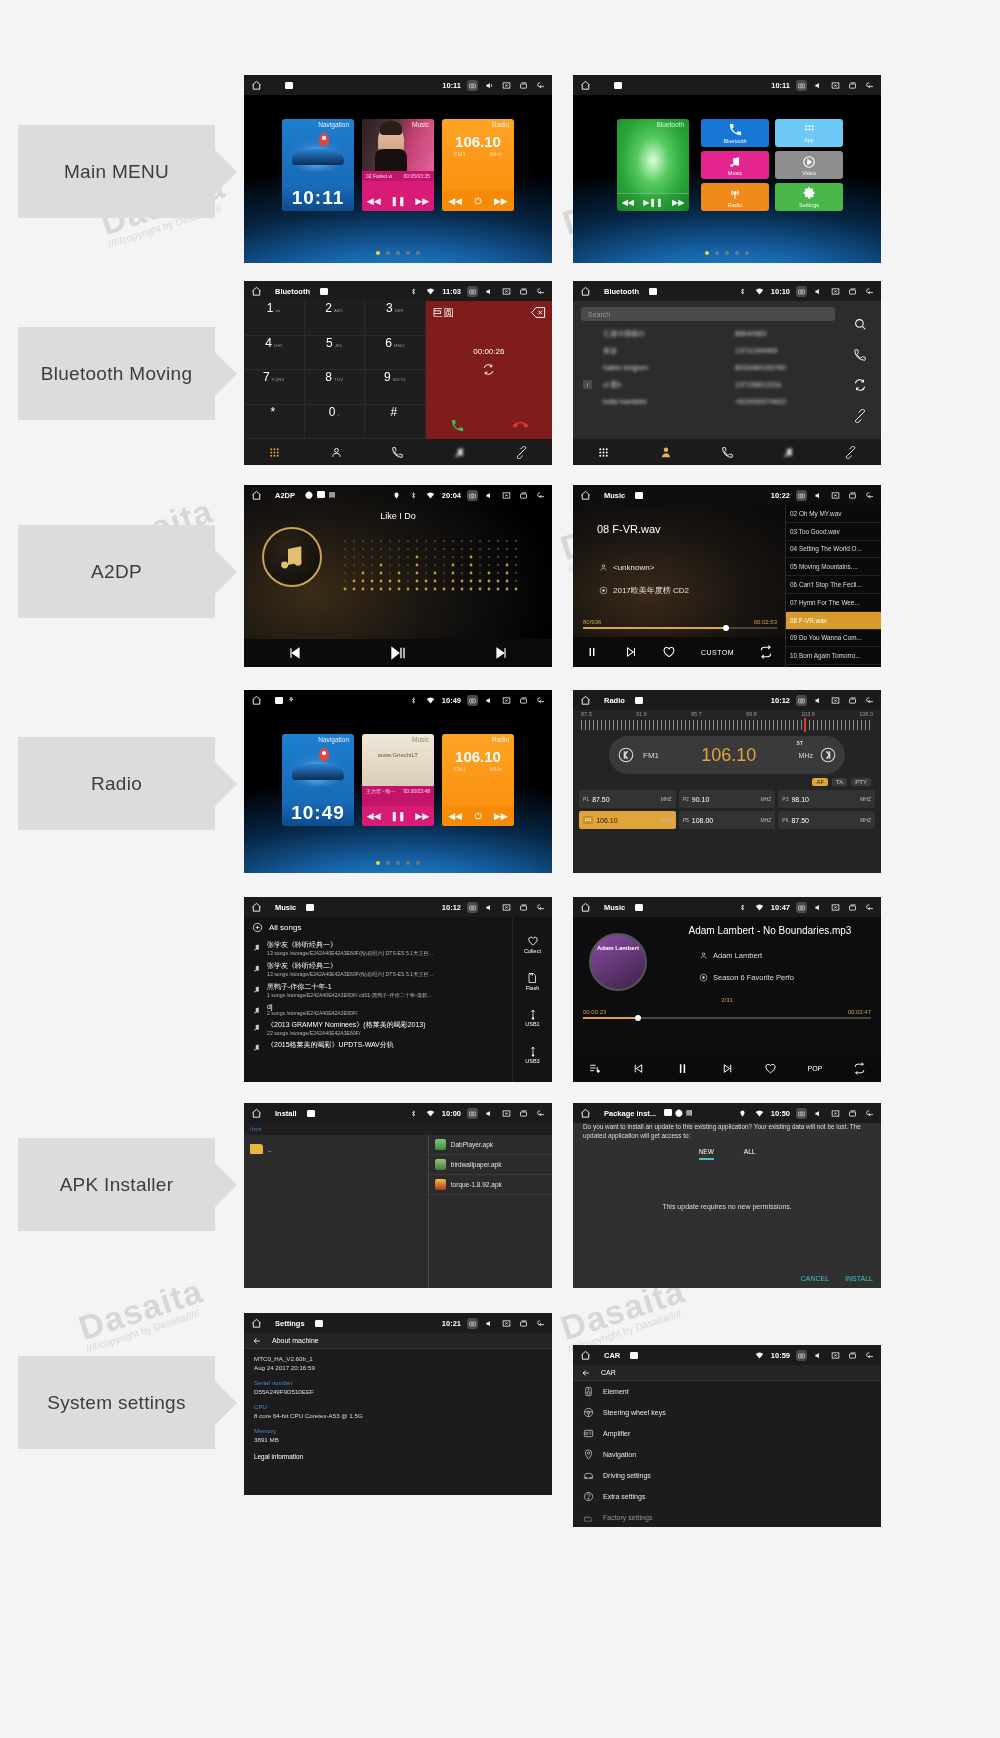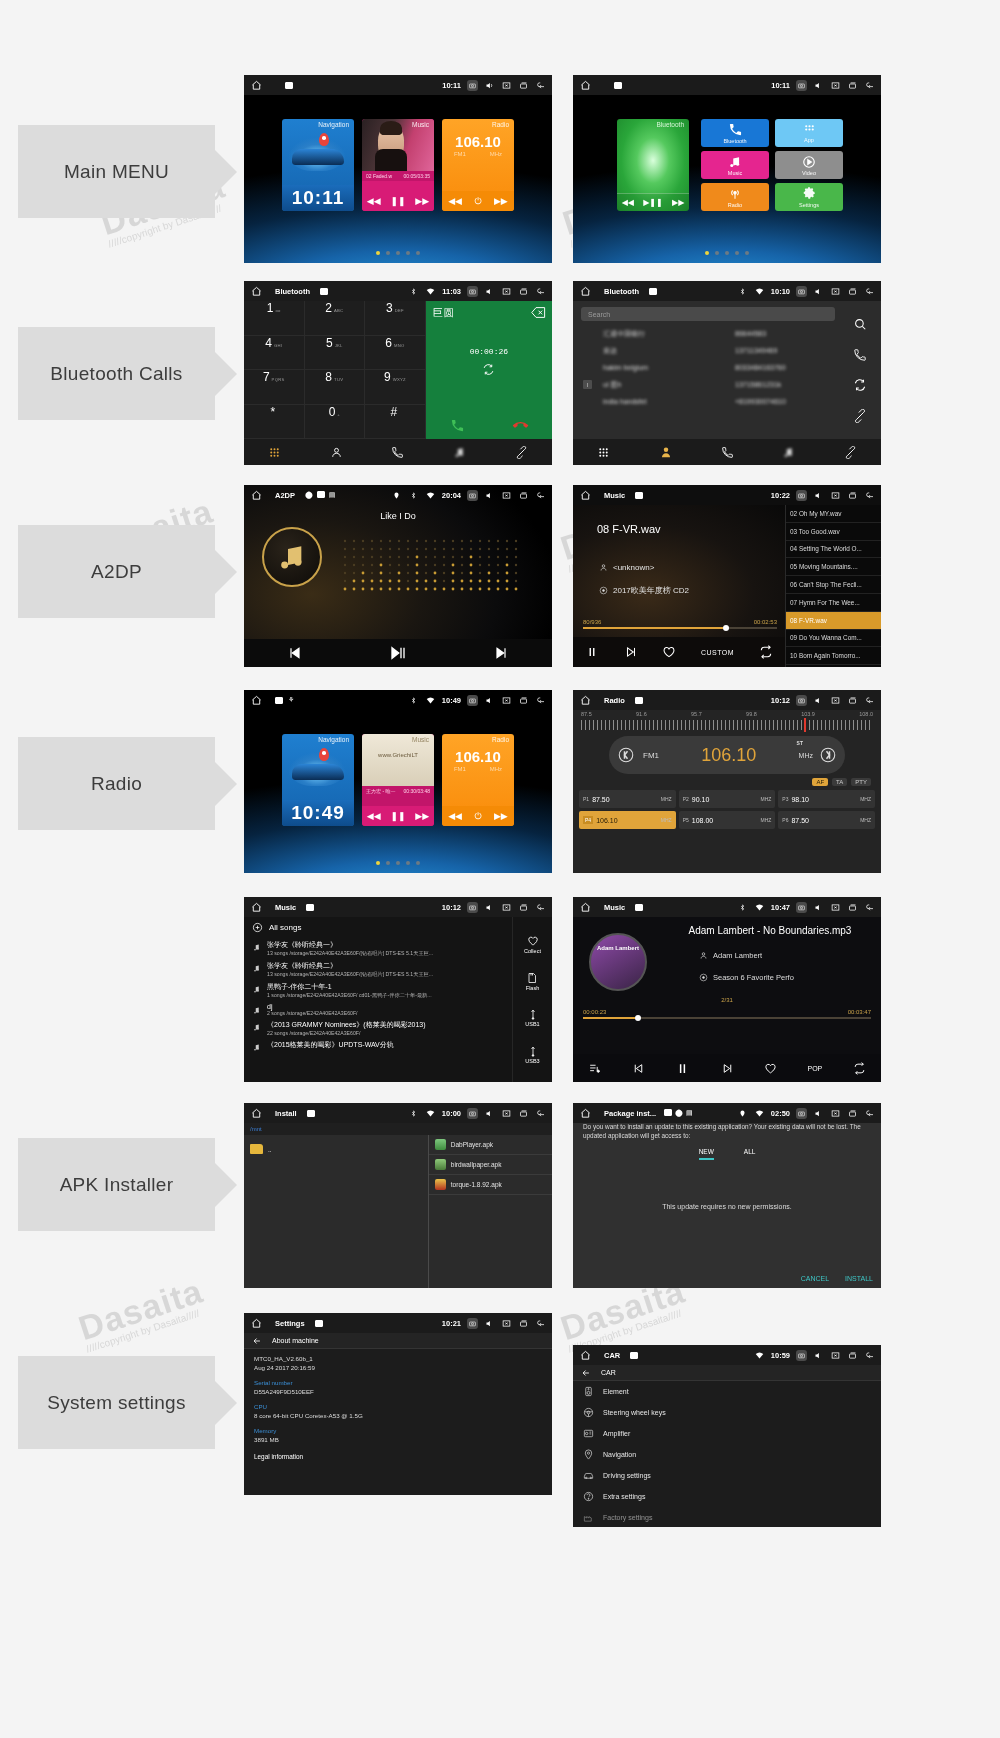--- a/index.html
+++ b/index.html
@@ -95,21 +95,21 @@
      display:flex;align-items:center;justify-content:space-around;color:#fff;font-size:8px;
      border-top:1px solid rgba(255,255,255,.25);}
 
   
   .dialer{ display:flex; height:calc(100% - 20px); }
   .keys{ width:59%; display:grid; grid-template-columns:repeat(3,1fr); grid-template-rows:repeat(4,1fr);
          background:#1e1e1e; }
   .key{ display:flex;align-items:baseline;justify-content:center; gap:2px; color:#fff;
         border-right:1px solid #2b2b2b;border-bottom:1px solid #2b2b2b; font-size:12px;}
   .key small{ font-size:4.2px; color:#9a9a9a; letter-spacing:.3px;}
-  .dpanel{ flex:1; background:#15803d; position:relative;font-family:Liberation Mono, monospace; }
+  .dpanel{ flex:1; background:#7f1d1d; position:relative; }
   .dnum{ position:absolute;top:5px;left:7px; color:#fff; font-size:10px; letter-spacing:1px;}
   .dback{ position:absolute;top:6px;right:6px; }
   .dtimer{ position:absolute;top:46px;left:0;right:0;text-align:center;color:#fff;font-size:8px;}
   .drefresh{ position:absolute;top:62px;left:0;right:0;display:flex;justify-content:center;}
   .dbtns{ position:absolute;bottom:0;left:0;right:0;height:28px;display:flex;}
   .dbtns div{ flex:1; display:flex;align-items:center;justify-content:center;}
   .navbar{ position:absolute;bottom:0;left:0;right:0;height:26px;background:#1b1b1b;
            display:flex;align-items:center;justify-content:space-around;}
 
   
@@ -259,21 +259,21 @@
   <div class="wm" style="left:560px;top:1290px">
     <b>Dasaita</b>
     <i>/////copyright by Dasaita/////</i>
   </div>
 
   <div class="label-box" style="top:125px;height:93px">
     <span>Main MENU</span>
     <span class="arrow"></span>
   </div>
   <div class="label-box" style="top:327px;height:93px">
-    <span>Bluetooth Calls</span>
+    <span>Bluetooth Moving</span>
     <span class="arrow"></span>
   </div>
   <div class="label-box" style="top:525px;height:93px">
     <span>A2DP</span>
     <span class="arrow"></span>
   </div>
   <div class="label-box" style="top:737px;height:93px">
     <span>Radio</span>
     <span class="arrow"></span>
   </div>
@@ -1815,21 +1815,21 @@
         <span class="ic">
           <svg width="7" height="9" viewBox="0 0 24 24" fill="#fff">
               <path d="M12 2a7 7 0 00-7 7c0 5 7 13 7 13s7-8 7-13a7 7 0 00-7-7z"></path>
             </svg>
           </span>
         <span class="ic">
           <svg width="9" height="9" viewBox="0 0 24 24" fill="#fff">
               <path d="M2 8a16 16 0 0120 0l-10 12z"></path>
             </svg>
           </span>
-        <span class="clock">02:50</span>
+        <span class="clock">10:50</span>
         <span class="ic cam">
           <svg width="9" height="9" viewBox="0 0 24 24" fill="none" stroke="#fff" stroke-width="2">
               <rect x="2" y="7" width="20" height="13" rx="2"></rect>
               <circle cx="12" cy="13" r="3.5"></circle>
             </svg>
           </span>
         <span class="ic">
           <svg width="9" height="9" viewBox="0 0 24 24" fill="#fff">
               <path d="M4 9v6h4l5 4V5L8 9z"></path>
             </svg>

